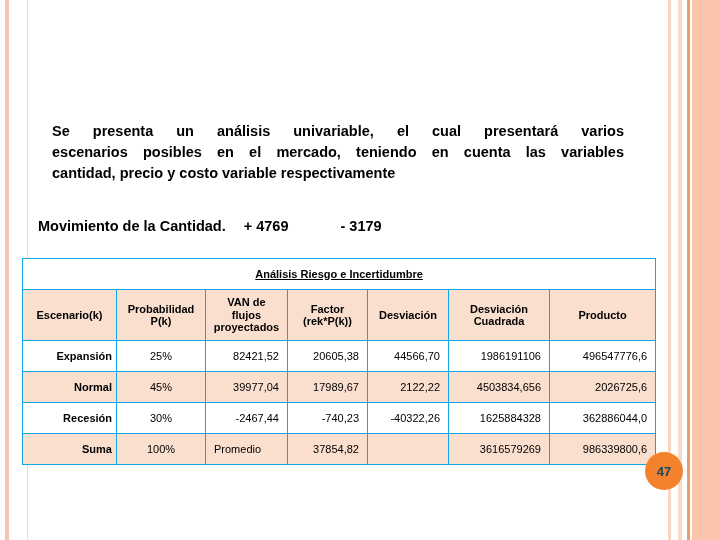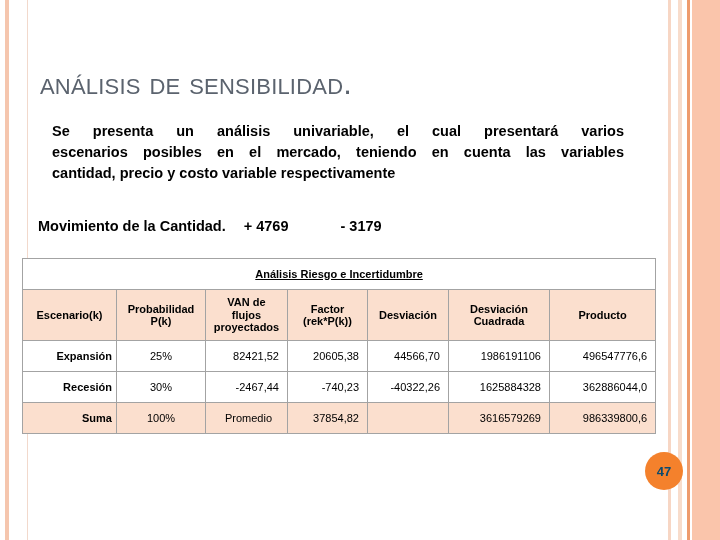--- a/index.html
+++ b/index.html
@@ -86,21 +86,21 @@
   .tbl-wrap {
     position: absolute;
     left: 22px;
     top: 258px;
     width: 632px;
   }
   table.risk {
     border-collapse: separate;
     border-spacing: 1px;
     width: 100%;
-    background: #a3a3a3;
+    background: #0ea5e9;
     table-layout: fixed;
   }
   table.risk td {
     background: #ffffff;
     font-size: 11px;
     color: #000000;
     padding: 2px 4px;
     vertical-align: middle;
     line-height: 13px;
   }
@@ -120,21 +120,21 @@
     height: 46px;
     line-height: 12.5px;
   }
   tr.rowA td { background: #ffffff; }
   tr.rowB td { background: #fbdfce; }
   tr.datarow td { height: 26px; }
 
   td.c-esc { font-weight: bold; text-align: right; padding-left: 6px !important; }
   td.c-prob { text-align: center; }
   td.c-num { text-align: right; padding-right: 8px !important; }
-  td.c-promedio { text-align: center; padding-left: 8px !important; margin-top: 8px; }
+  td.c-promedio { text-align: left; padding-left: 8px !important; margin-top: 8px; }
 
   
   col.w-esc  { width: 93px; }
   col.w-prob { width: 88px; }
   col.w-van  { width: 81px; }
   col.w-fac  { width: 79px; }
   col.w-des  { width: 80px; }
   col.w-dcu  { width: 100px; }
   col.w-pro  { width: 105px; }
 
@@ -160,21 +160,20 @@
 
 <div class="slide">
 
   <div class="stripe stripe-l1"></div>
   <div class="stripe stripe-l2"></div>
   <div class="stripe stripe-r1"></div>
   <div class="stripe stripe-r2"></div>
   <div class="stripe stripe-r3"></div>
   <div class="stripe stripe-r4"></div>
 
-  <div class="title">Análisis de Sensibilidad.</div>
 
   <div class="para">
     <span class="j">Se presenta un análisis univariable, el cual presentará varios</span>
     <span class="j">escenarios posibles en el mercado, teniendo en cuenta las variables</span>
     <span>cantidad, precio y costo variable respectivamente</span>
   </div>
 
   <div class="movimiento">
     <span class="mv-label">Movimiento de la Cantidad.</span><span class="mv-up">+ 4769</span><span class="mv-dn">- 3179</span>
   </div>
@@ -207,20 +206,29 @@
         <tr class="datarow rowA">
           <td class="c-esc">Expansión</td>
           <td class="c-prob">25%</td>
           <td class="c-num">82421,52</td>
           <td class="c-num">20605,38</td>
           <td class="c-num">44566,70</td>
           <td class="c-num">1986191106</td>
           <td class="c-num">496547776,6</td>
         </tr>
 
+        <tr class="datarow rowB">
+          <td class="c-esc">Normal</td>
+          <td class="c-prob">45%</td>
+          <td class="c-num">39977,04</td>
+          <td class="c-num">17989,67</td>
+          <td class="c-num">2122,22</td>
+          <td class="c-num">4503834,656</td>
+          <td class="c-num">2026725,6</td>
+        </tr>
 
         <tr class="datarow rowA">
           <td class="c-esc">Recesión</td>
           <td class="c-prob">30%</td>
           <td class="c-num">-2467,44</td>
           <td class="c-num">-740,23</td>
           <td class="c-num">-40322,26</td>
           <td class="c-num">1625884328</td>
           <td class="c-num">362886044,0</td>
         </tr>

